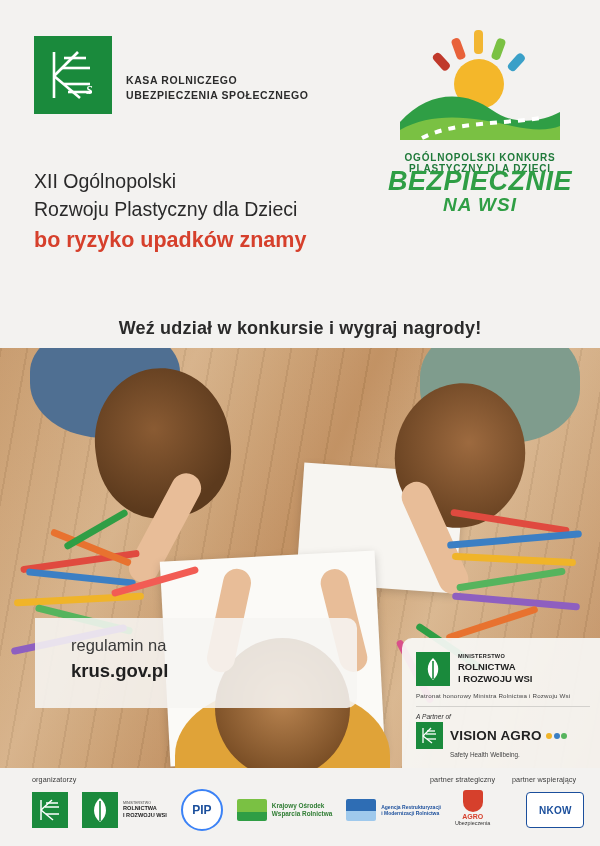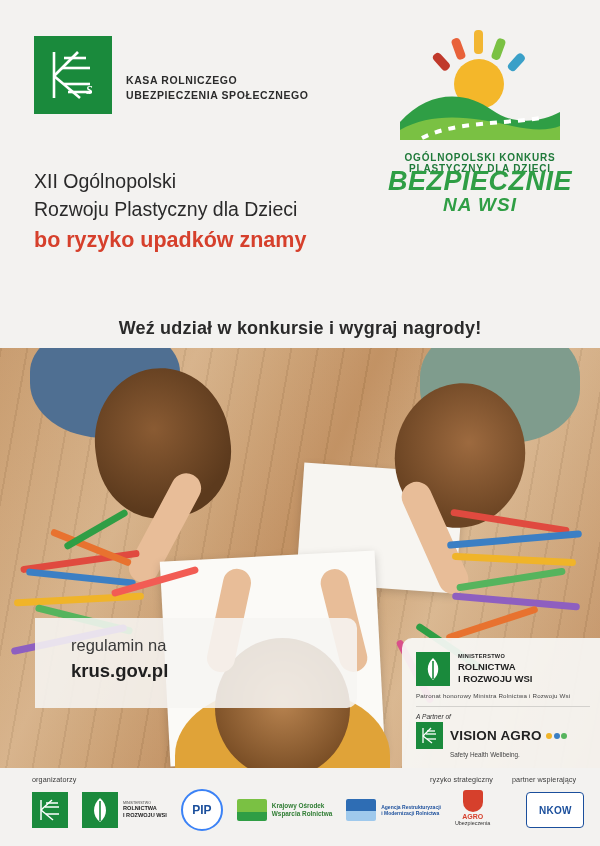--- a/index.html
+++ b/index.html
@@ -595,21 +595,21 @@
               <i style="background:#56b45d"></i>
           </span>
         </div>
       </div>
       <div class="vz-sub">Safety Health Wellbeing.</div>
     </div>
   </div>
 
   <div class="footer">
     <div class="lbl" style="left:32px; top:7px;">organizatorzy</div>
-    <div class="lbl" style="left:430px; top:7px;">ryzyko strategiczny</div>
+    <div class="lbl" style="left:430px; top:7px;">partner strategiczny</div>
     <div class="lbl" style="left:512px; top:7px;">partner wspierający</div>
 
     <div class="foot-logos">
 
       <div class="flogo">
         <div class="fmark">
           <svg width="36" height="36" viewBox="0 0 36 36" aria-hidden="true">
             <rect width="36" height="36" fill="#1a8a3c"></rect>
             <g fill="none" stroke="#ffffff" stroke-width="1.5">
               <path d="M9 8 L9 28"></path>

